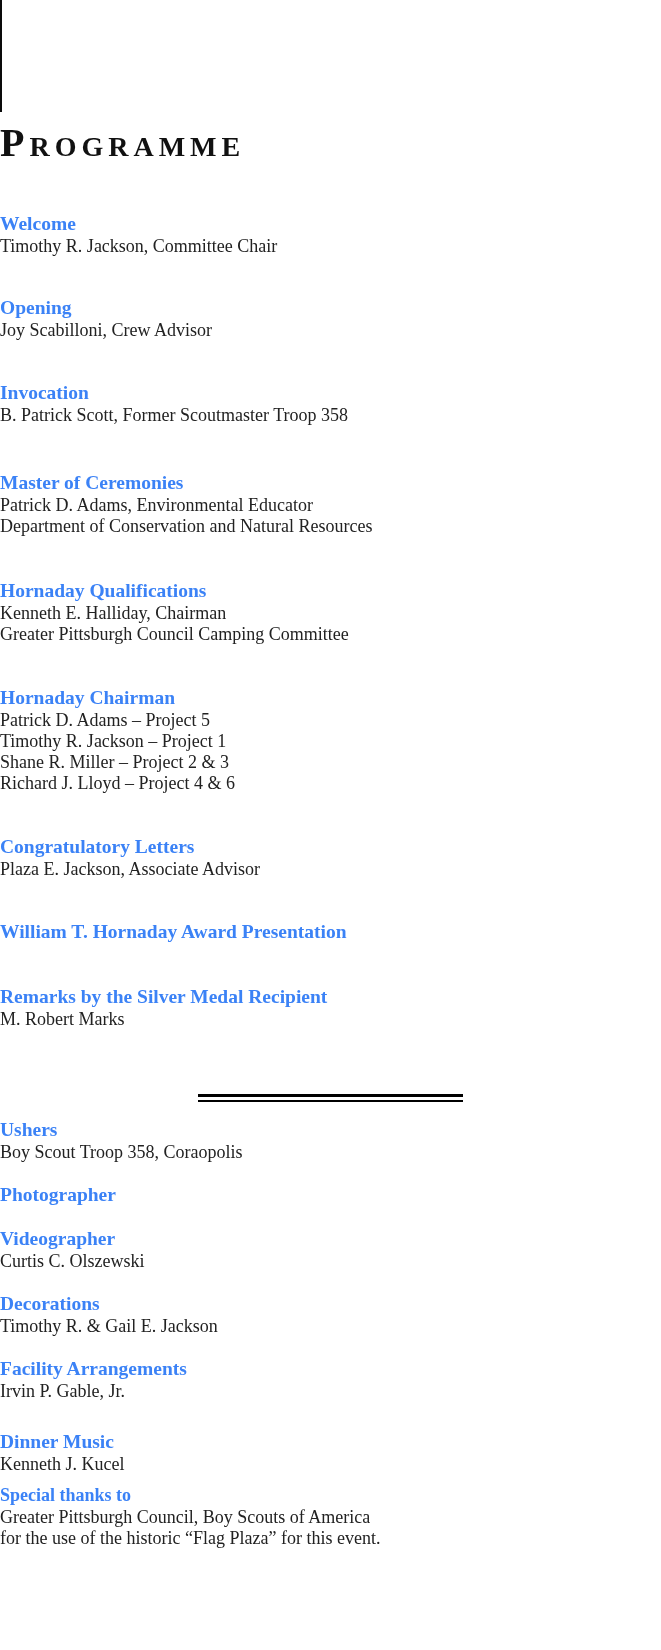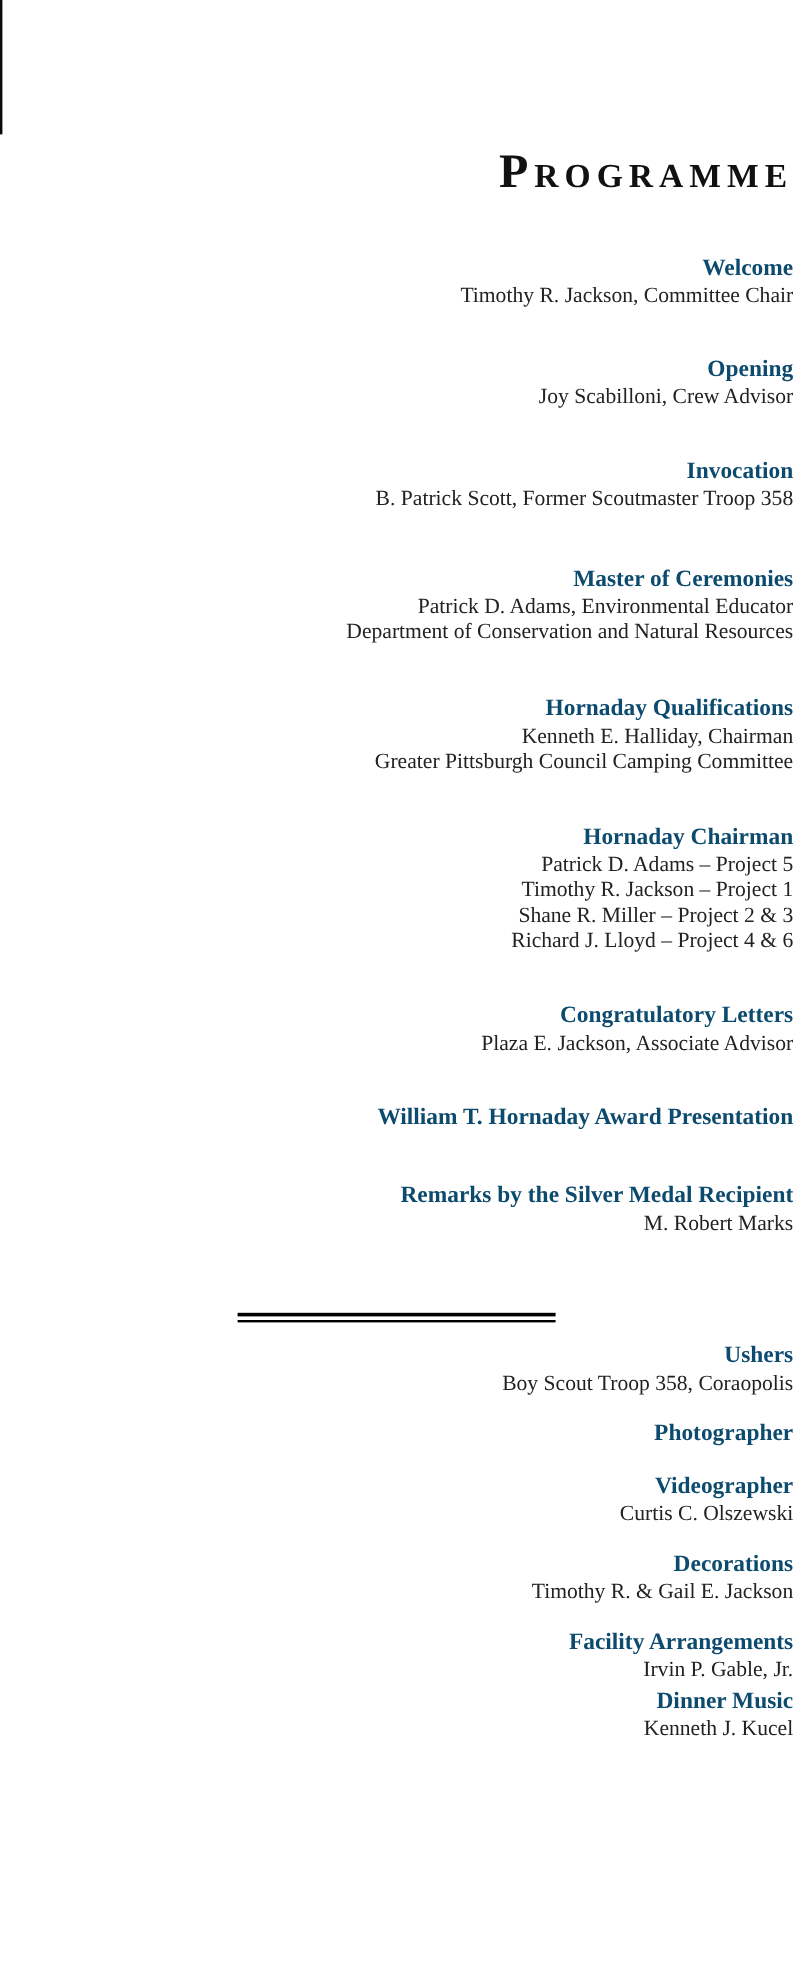--- a/index.html
+++ b/index.html
@@ -15,36 +15,36 @@
   .edge-line {
     position: absolute;
     left: 0;
     top: 0;
     width: 2px;
     height: 112px;
     background: #0a0a0a;
   }
   .page {
     width: 661px;
-    text-align: right;
+    text-align: left;
   }
   .title {
     margin-top: 121px;
     font-size: 40px;
     line-height: 44px;
     font-weight: bold;
     font-variant: small-caps;
     letter-spacing: 5px;
     color: #111;
   }
   .sec .h {
     font-size: 19.5px;
     line-height: 24px;
     font-weight: bold;
-    color: #0c4a6e;
+    color: #3b82f6;
   }
   .sec .l {
     font-size: 18px;
     line-height: 21px;
     color: #222;
   }
   .sec .h.small { font-size: 18px; }
   .divider {
     width: 265px;
     margin: 64px auto 0 auto;
@@ -130,19 +130,24 @@
   <div class="sec" style="margin-top:20px">
     <div class="h">Decorations</div>
     <div class="l">Timothy R. &amp; Gail E. Jackson</div>
   </div>
 
   <div class="sec" style="margin-top:20px">
     <div class="h">Facility Arrangements</div>
     <div class="l">Irvin P. Gable, Jr.</div>
   </div>
 
-  <div class="sec" style="margin-top:4px">
+  <div class="sec" style="margin-top:28px">
     <div class="h">Dinner Music</div>
     <div class="l">Kenneth J. Kucel</div>
   </div>
 
+  <div class="sec" style="margin-top:8px">
+    <div class="h small">Special thanks to</div>
+    <div class="l">Greater Pittsburgh Council, Boy Scouts of America</div>
+    <div class="l">for the use of the historic “Flag Plaza” for this event.</div>
+  </div>
 
 </div>
 
 </body></html>

